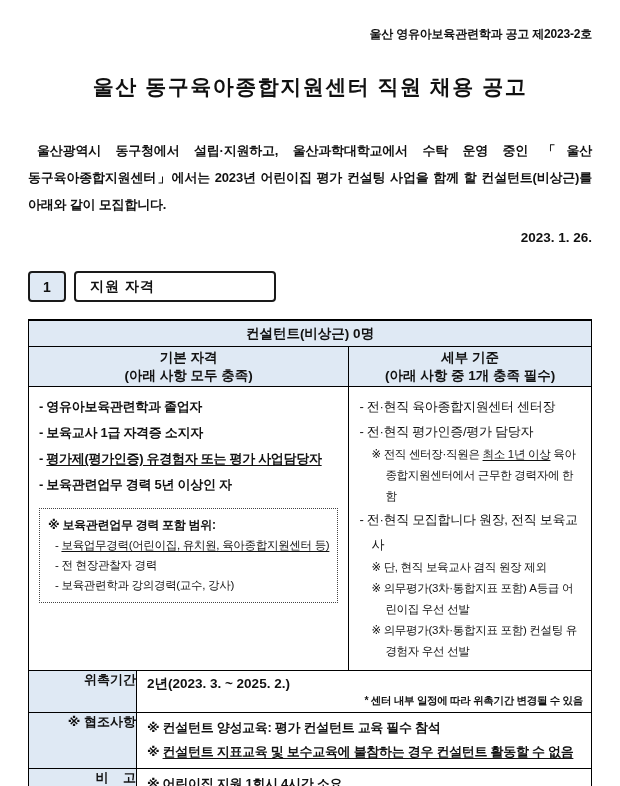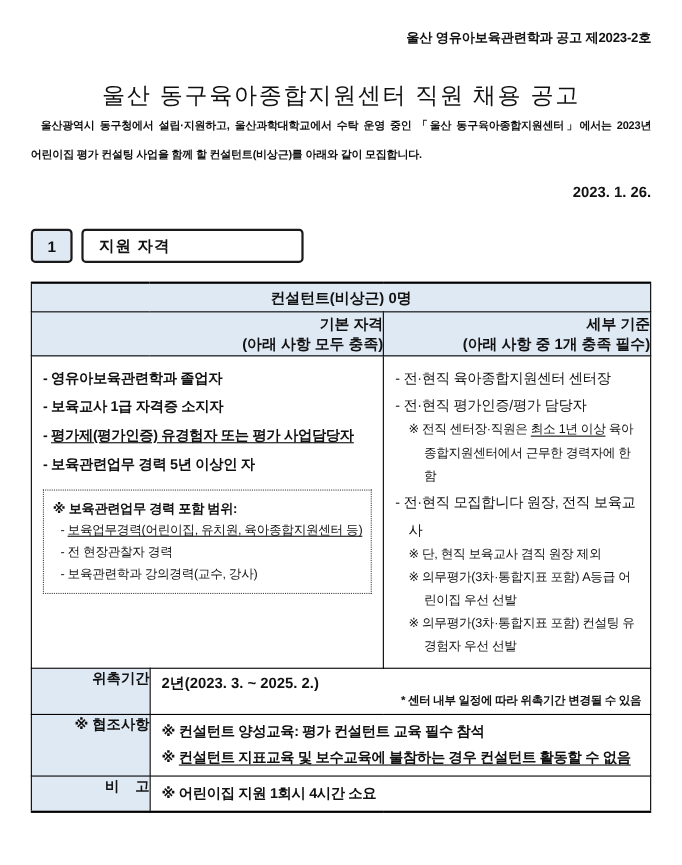--- a/index.html
+++ b/index.html
@@ -20,25 +20,26 @@
     position:relative;
   }
   .notice-no{
     text-align:right;
     font-size:12px;font-weight:bold;
     letter-spacing:-0.2px;
   }
   .doc-title{
     margin-top:30px;
     text-align:center;
-    font-size:21px;font-weight:normal;
+    font-size:21px;font-weight:bold;
     letter-spacing:1.5px;
   }
   .intro{
-    font-size:10px;font-weight:600;
+    margin-top:36px;
+    font-size:13px;font-weight:600;
     line-height:27px;
     text-align:justify;
     text-indent:9px;
     letter-spacing:-0.2px;
     word-break:keep-all;
   }
   .doc-date{
     margin-top:12px;
     text-align:right;
     font-size:13.5px;font-weight:bold;
@@ -82,21 +83,21 @@
     vertical-align:top;
   }
   td.pos-header{
     background:var(--header-bg);
     text-align:center;
     font-size:13.5px;font-weight:bold;
     padding:4px 0 3px 0;
   }
   td.col-header{
     background:var(--header-bg);
-    text-align:right;
+    text-align:center;
     font-size:13.5px;font-weight:bold;
     line-height:18px;
     padding:2px 0 1px 0;
   }
   td.body-cell{
     padding:7px 8px 8px 10px;
     font-size:13px;
   }
   .li{
     font-weight:600;

